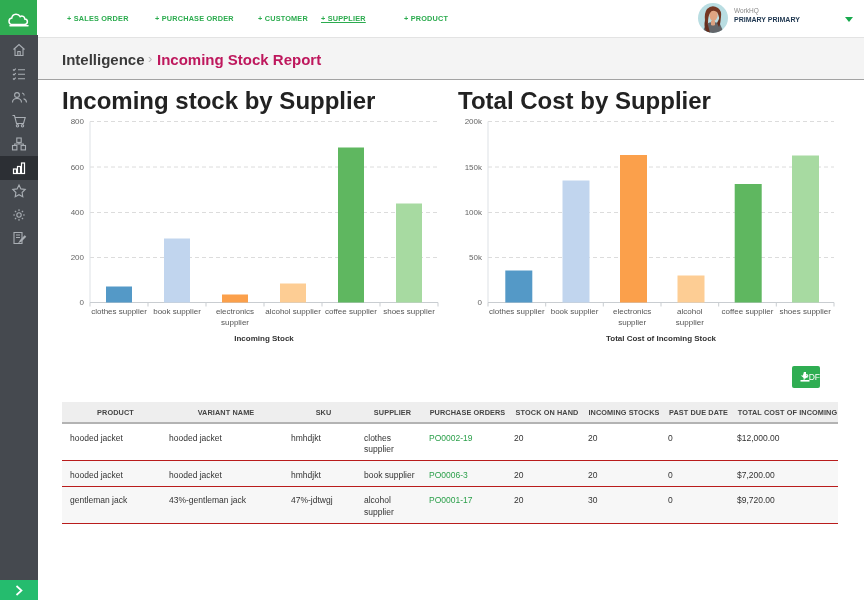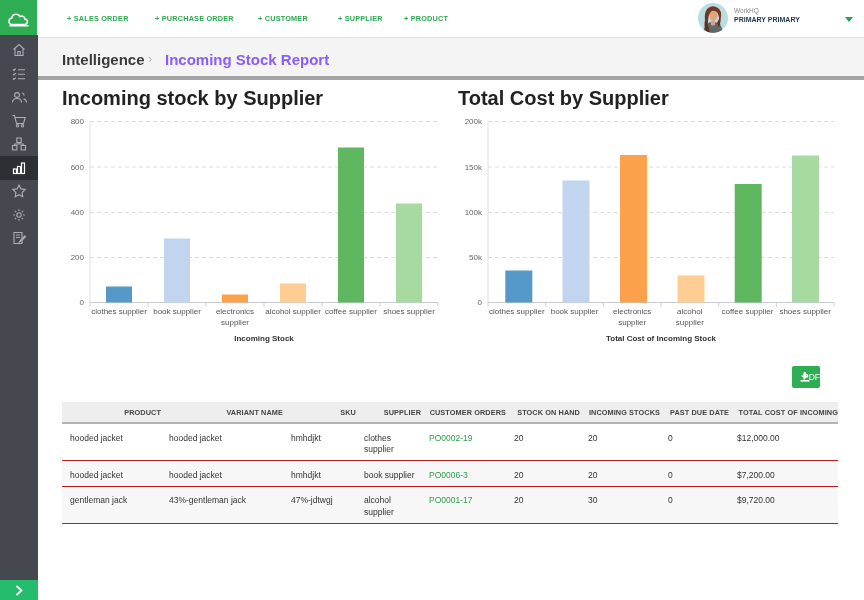--- a/index.html
+++ b/index.html
@@ -8,45 +8,45 @@
 
 #sidebar { position:absolute; left:0; top:0; width:38px; height:600px; background:#45494f; }
 #logo { position:absolute; left:0; top:0; width:37px; height:35px; background:#2fad52; }
 .srow { position:absolute; left:0; width:38px; height:24px; }
 .srow svg { position:absolute; left:11px; top:4px; }
 .srow.active { background:#2c2f34; }
 #sbot { position:absolute; left:0; top:580px; width:38px; height:20px; background:#25bc6e; color:#fff; font-size:12px; text-align:center; line-height:19px; font-weight:bold;}
 
 #topbar { position:absolute; left:38px; top:0; width:826px; height:38px; background:#fff; border-bottom:1px solid #e3e3e3; }
 .nav { position:absolute; top:0; height:38px; line-height:38px; font-size:7.3px; font-weight:bold; color:#2bab4e; letter-spacing:0.2px; }
-#crumb { position:absolute; left:38px; top:38px; width:826px; height:42px; background:#f4f4f4; border-bottom:4px solid #a3a3a3; }
+#crumb { position:absolute; left:38px; top:38px; width:826px; height:42px; background:#f4f4f4; border-bottom:1px solid #a3a3a3; }
 #crumb .t1 { position:absolute; left:24px; top:13px; font-size:15px; font-weight:bold; color:#3b3b3b; }
 #crumb .sep { position:absolute; left:110px; top:13px; font-size:13px; color:#b9b9b9; }
-#crumb .t2 { position:absolute; left:119px; top:13px; font-size:15px; font-weight:bold; color:#8b5cf6;margin-left:8px; }
-.ctitle { position:absolute; top:87px; font-size:20px; font-weight:bold; color:#222; }
+#crumb .t2 { position:absolute; left:119px; top:13px; font-size:15px; font-weight:bold; color:#be185d; }
+.ctitle { position:absolute; top:87px; font-size:24px; font-weight:bold; color:#222; }
 
 #pdfbtn { position:absolute; left:792px; top:366px; width:28px; height:22px; background:#2fad52; border-radius:2px; color:#fff; font-size:8.5px; font-weight:normal; text-align:left; line-height:22px; }
 
 #tbl { position:absolute; left:62px; top:402px; width:776px; border-collapse:collapse; table-layout:fixed; font-size:8.5px; color:#333; }
-#tbl th { background:#eeeeee; border-bottom:2px solid #b3b3b3; font-size:7.3px; color:#444; text-align:right; padding:6px 0 5px 8px; letter-spacing:0.1px; white-space:nowrap; overflow:visible; }
+#tbl th { background:#eeeeee; border-bottom:2px solid #b3b3b3; font-size:7.3px; color:#444; text-align:center; padding:6px 0 5px 8px; letter-spacing:0.1px; white-space:nowrap; overflow:visible; }
 #tbl td { vertical-align:top; padding:8.5px 4px 5px 8px; line-height:11.3px; border-bottom:1px solid #b91c1c; }
 #tbl tr.odd td { background:#f7f7f7; }
 #tbl a { color:#2ca04b; text-decoration:none; }
 .cht { font-size:8px; fill:#666; }
 .chc { font-size:8px; fill:#555; }
 .axt { font-size:8px; font-weight:bold; fill:#333; }
 </style>
 </head>
 <body>
 
 <div id="topbar">
   <div class="nav" style="left:29px;">+ SALES ORDER</div>
   <div class="nav" style="left:117px;">+ PURCHASE ORDER</div>
   <div class="nav" style="left:220px;">+ CUSTOMER</div>
-  <div class="nav" style="left:300px;">+ SUPPLIER</div>
+  <div class="nav" style="left:283px;text-decoration:underline;">+ SUPPLIER</div>
   <div class="nav" style="left:366px;">+ PRODUCT</div>
   <svg style="position:absolute;left:660px;top:3px;" width="30" height="30" viewBox="0 0 30 30">
     <defs>
         <clipPath id="av">
           <circle cx="15" cy="15" r="15"></circle>
         </clipPath>
       </defs>
     <g clip-path="url(#av)">
       <rect width="30" height="30" fill="#b9dde2"></rect>
       <path d="M4 30 L8 21 Q15 17 22 21 L26 30 Z" fill="#63666a"></path>
@@ -176,21 +176,21 @@
       <col style="width:80px">
       <col style="width:69px">
       <col style="width:109px">
   </colgroup>
   <tbody>
       <tr>
     <th>PRODUCT</th>
         <th>VARIANT NAME</th>
         <th>SKU</th>
         <th>SUPPLIER</th>
-        <th>CUSTOMER ORDERS</th>
+        <th>PURCHASE ORDERS</th>
         <th>STOCK ON HAND</th>
         <th>INCOMING STOCKS</th>
         <th>PAST DUE DATE</th>
         <th>TOTAL COST OF INCOMING</th>
   </tr>
   <tr>
     <td>hooded jacket</td>
         <td>hooded jacket</td>
         <td>hmhdjkt</td>
         <td>clothes supplier</td>

